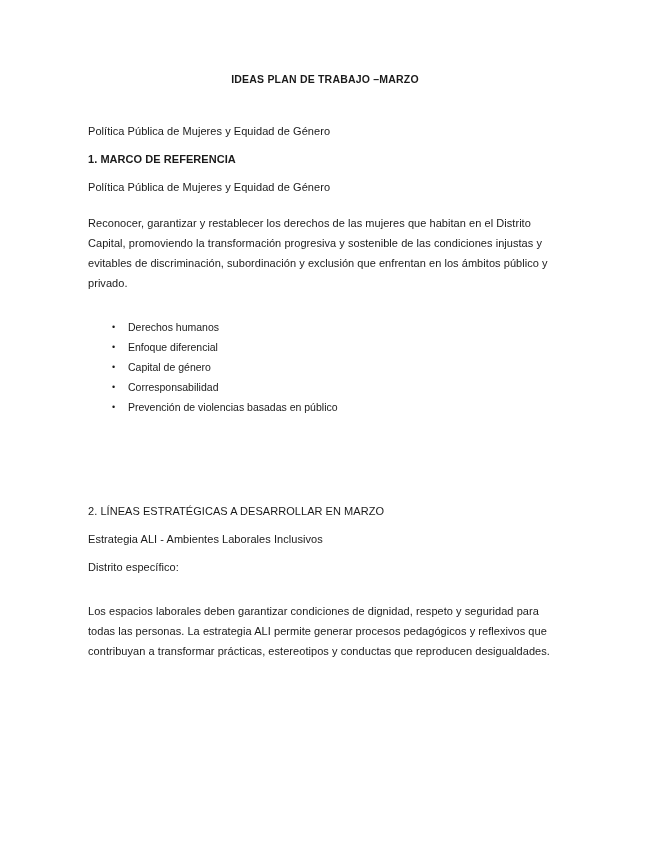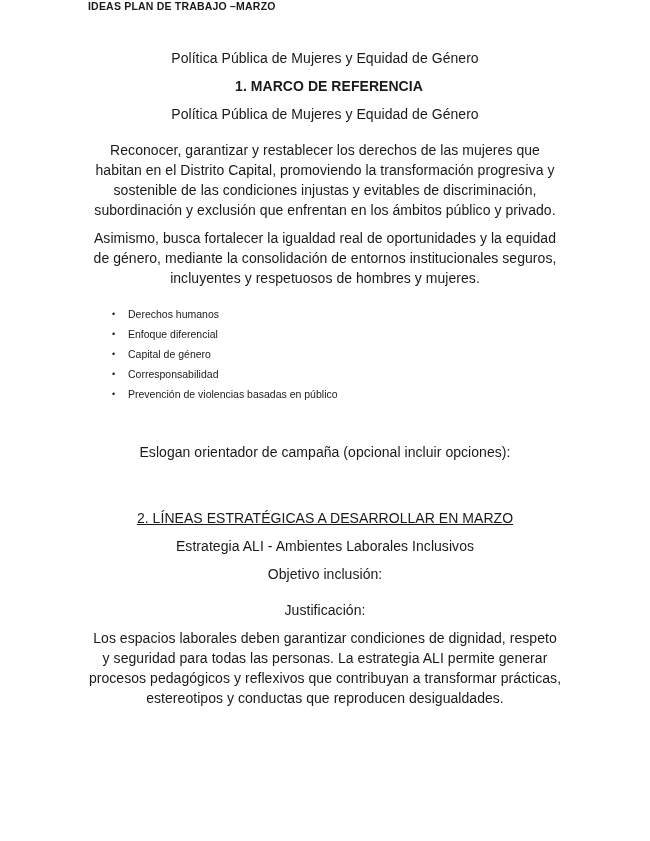--- a/index.html
+++ b/index.html
@@ -21,43 +21,41 @@
     background: #ffffff;
     box-sizing: border-box;
   }
   .content {
     position: absolute;
     left: 88px;
     top: 0;
     width: 474px;
   }
   .doc-title {
-    text-align: left;
+    text-align: center;
     font-weight: bold;
     font-size: 10.5px;
     letter-spacing: 0.2px;
     margin: 0;
+    padding-top: 73px;
   }
   .block {
-    font-size: 14px;
+    font-size: 11px;
     line-height: 20px;
     margin: 0;
     letter-spacing: 0.05px;
-    text-align: center;
   }
   .gap-title-body { height: 36px; }
   .gap-para { height: 8px; }
   .gap-section { height: 38px; }
   .heading-bold {
     font-weight: bold;
-    margin-left: 8px;
   }
   .heading-plain {
     font-weight: normal;
-    text-decoration: underline;
   }
   ul.bullets {
     list-style: none;
     margin: 0;
     padding: 0;
   }
   ul.bullets li {
     position: relative;
     padding-left: 40px;
     font-size: 10.5px;
@@ -88,21 +86,20 @@
     <div class="gap-para"></div>
 
     <p class="block">Política Pública de Mujeres y Equidad de Género</p>
     <div class="gap-para"></div>
 
     <div class="gap-para"></div>
 
     <p class="block">Reconocer, garantizar y restablecer los derechos de las mujeres que habitan en el Distrito Capital, promoviendo la transformación progresiva y sostenible de las condiciones injustas y evitables de discriminación, subordinación y exclusión que enfrentan en los ámbitos público y privado.</p>
     <div class="gap-para"></div>
 
-    <p class="block">Asimismo, busca fortalecer la igualdad real de oportunidades y la equidad de género, mediante la consolidación de entornos institucionales seguros, incluyentes y respetuosos de hombres y mujeres.</p>
     <div class="gap-para"></div>
 
     <div class="gap-para"></div>
 
     <ul class="bullets">
       <li>
         <span class="bullet-glyph">•</span>
         <span>Derechos humanos</span>
       </li>
       <li>
@@ -118,36 +115,34 @@
         <span>Corresponsabilidad</span>
       </li>
       <li>
         <span class="bullet-glyph">•</span>
         <span>Prevención de violencias basadas en público</span>
       </li>
     </ul>
 
     <div class="gap-section"></div>
 
-    <p class="block">Eslogan orientador de campaña (opcional incluir opciones):</p>
     <div class="gap-para"></div>
 
 
     <div class="gap-section"></div>
 
     <p class="block heading-plain">2. LÍNEAS ESTRATÉGICAS A DESARROLLAR EN MARZO</p>
     <div class="gap-para"></div>
 
     <p class="block">Estrategia ALI - Ambientes Laborales Inclusivos</p>
     <div class="gap-para"></div>
 
-    <p class="block">Objetivo inclusión:</p>
+    <p class="block">Distrito específico:</p>
     <div class="gap-para"></div>
 
     <div class="gap-para"></div>
 
-    <p class="block">Justificación:</p>
     <div class="gap-para"></div>
 
     <p class="block">Los espacios laborales deben garantizar condiciones de dignidad, respeto y seguridad para todas las personas. La estrategia ALI permite generar procesos pedagógicos y reflexivos que contribuyan a transformar prácticas, estereotipos y conductas que reproducen desigualdades.</p>
 
   </div>
 </div>
 
 </body></html>

